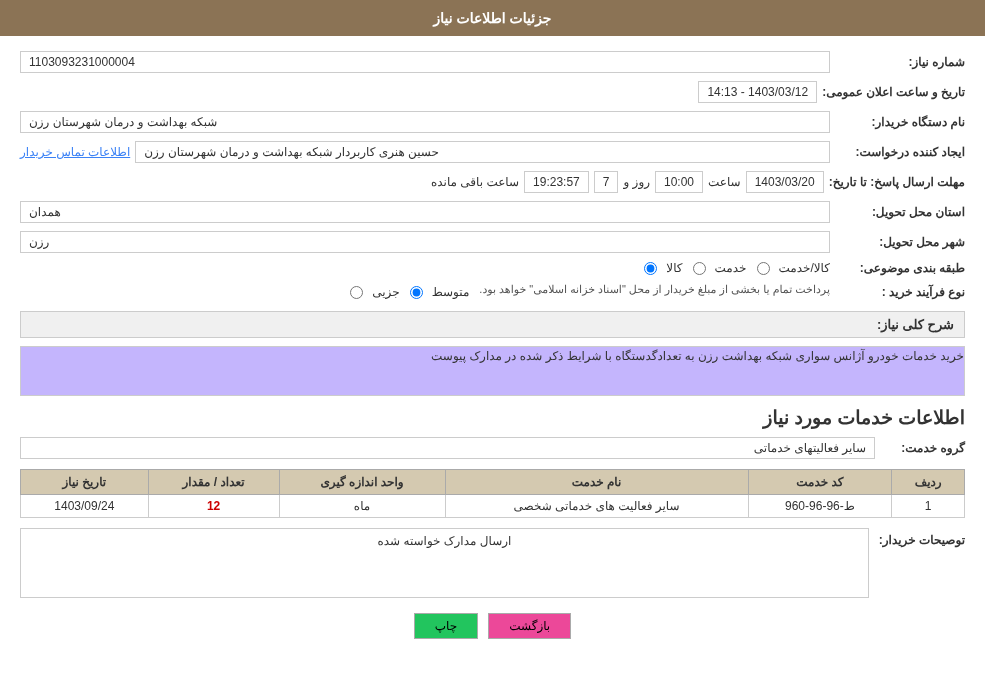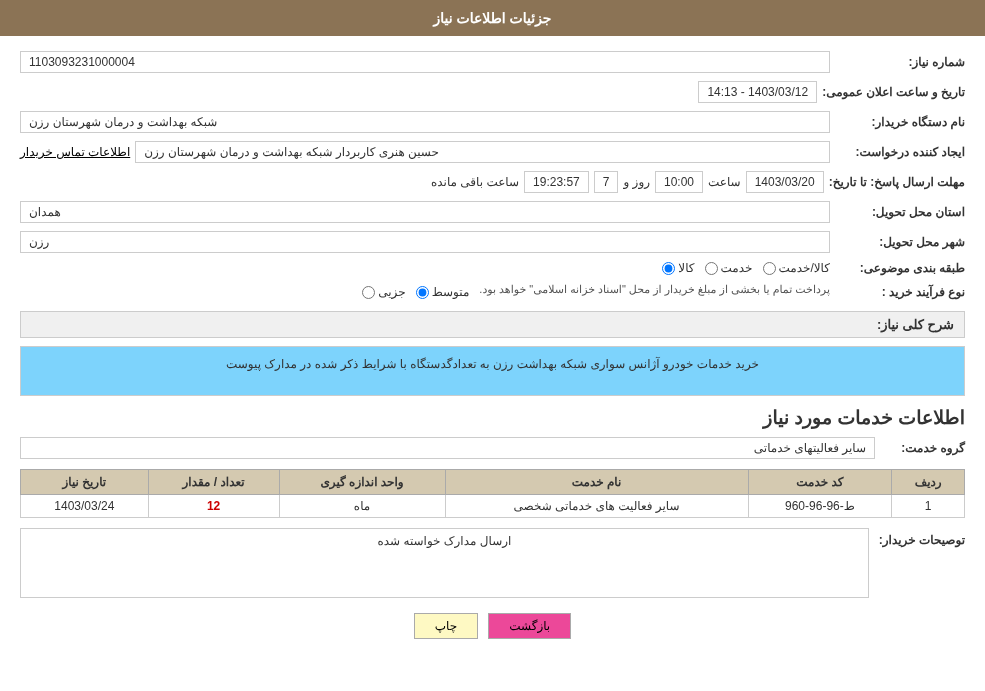--- a/index.html
+++ b/index.html
@@ -44,53 +44,52 @@
     }
     .field-value {
       border: 1px solid #ccc;
       padding: 3px 8px;
       background: #fff;
       min-height: 22px;
       font-size: 12px;
       text-align: left;
     }
     .field-value.wide { flex: 1; }
-    .link-blue { color: #000000; cursor: pointer; text-decoration: underline; }
+    .link-blue { color: #3b82f6; cursor: pointer; text-decoration: underline; }
     .date-time-row {
       display: flex;
       align-items: center;
       gap: 5px;
       margin-bottom: 8px;
     }
     .dt-label { font-weight: bold; font-size: 12px; min-width: 130px; text-align: right; }
     .dt-box { border: 1px solid #ccc; padding: 3px 8px; background: #fff; font-size: 12px; }
     .deadline-row {
       display: flex;
       align-items: center;
       gap: 5px;
       margin-bottom: 8px;
     }
     .dl-label { font-weight: bold; font-size: 12px; min-width: 130px; text-align: right; }
     .radio-group { display: flex; align-items: center; gap: 10px; }
-    .radio-item { display: flex; align-items: center; gap: 3px; direction: rtl; }
+    .radio-item { display: flex; align-items: center; gap: 9px; direction: rtl; }
     .section-title {
       background: #f0f0f0;
       border: 1px solid #ccc;
       padding: 5px 10px;
       font-weight: bold;
       font-size: 13px;
       margin: 10px 0 8px 0;
       text-align: right;
     }
     .need-description {
       border: 1px solid #ccc;
-      padding: 8px;
-      background: #7dd3fc;
+      background: #c4b5fd;
       min-height: 50px;
-      text-align: center;
+      text-align: right;
       direction: rtl;
       font-size: 12px;
       line-height: 1.6;
       margin-bottom: 5px;
     }
     .service-section-title {
       font-weight: bold;
       font-size: 19px;
       margin: 10px 0 8px 0;
       text-align: right;
@@ -146,21 +145,21 @@
       margin-top: 15px;
     }
     .btn {
       padding: 5px 20px;
       font-size: 12px;
       cursor: pointer;
       border: 1px solid #aaa;
       background: #fff;
       font-family: Tahoma, Arial, sans-serif;
     }
-    .btn-print { background: #fef9c3; }
+    .btn-print { background: #22c55e; }
     .btn-back { background: #ec4899; }
     .notice-text {
       font-size: 11px;
       color: #555;
       margin-bottom: 5px;
       text-align: right;
     }
   </style>
 </head>
 <body>
@@ -269,21 +268,21 @@
           <th>تاریخ نیاز</th>
         </tr>
       </thead>
       <tbody id="items-tbody">
       <tr>
       <td>1</td>
       <td>ط-96-96-960</td>
       <td>سایر فعالیت های خدماتی شخصی</td>
       <td>ماه</td>
       <td style="color:#cc0000;font-weight:bold;">12</td>
-      <td>1403/03/24</td>
+      <td>1403/09/24</td>
     </tr>
         </tbody>
     </table>
 
     <div class="buyer-notes-row">
       <span class="buyer-notes-label">توصیحات خریدار:</span>
       <div class="buyer-notes-box">
         <span>ارسال مدارک خواسته شده</span>
       </div>
     </div>

